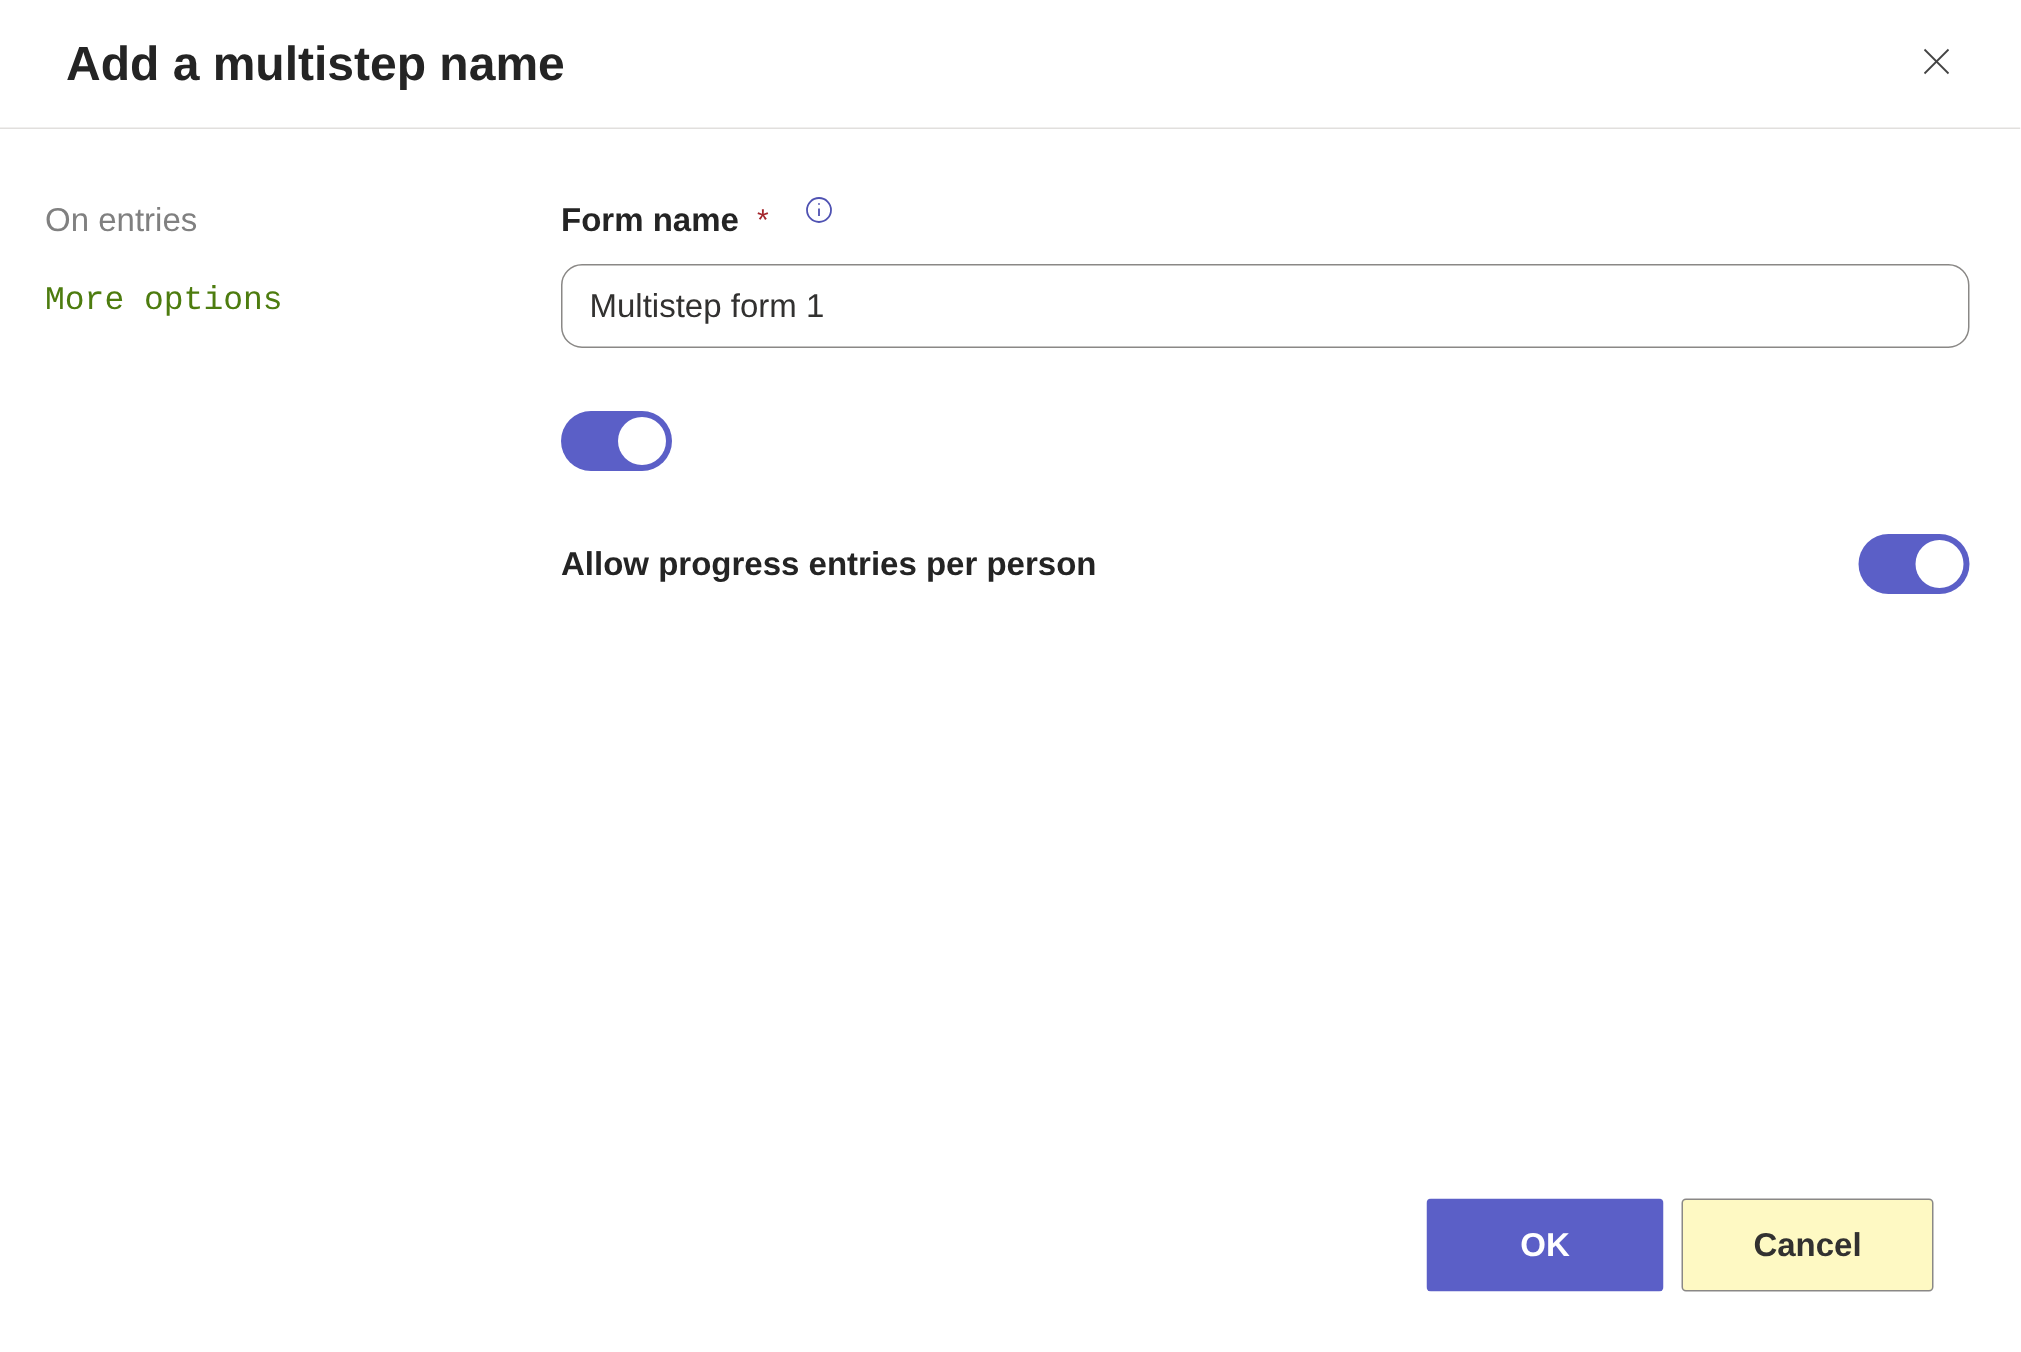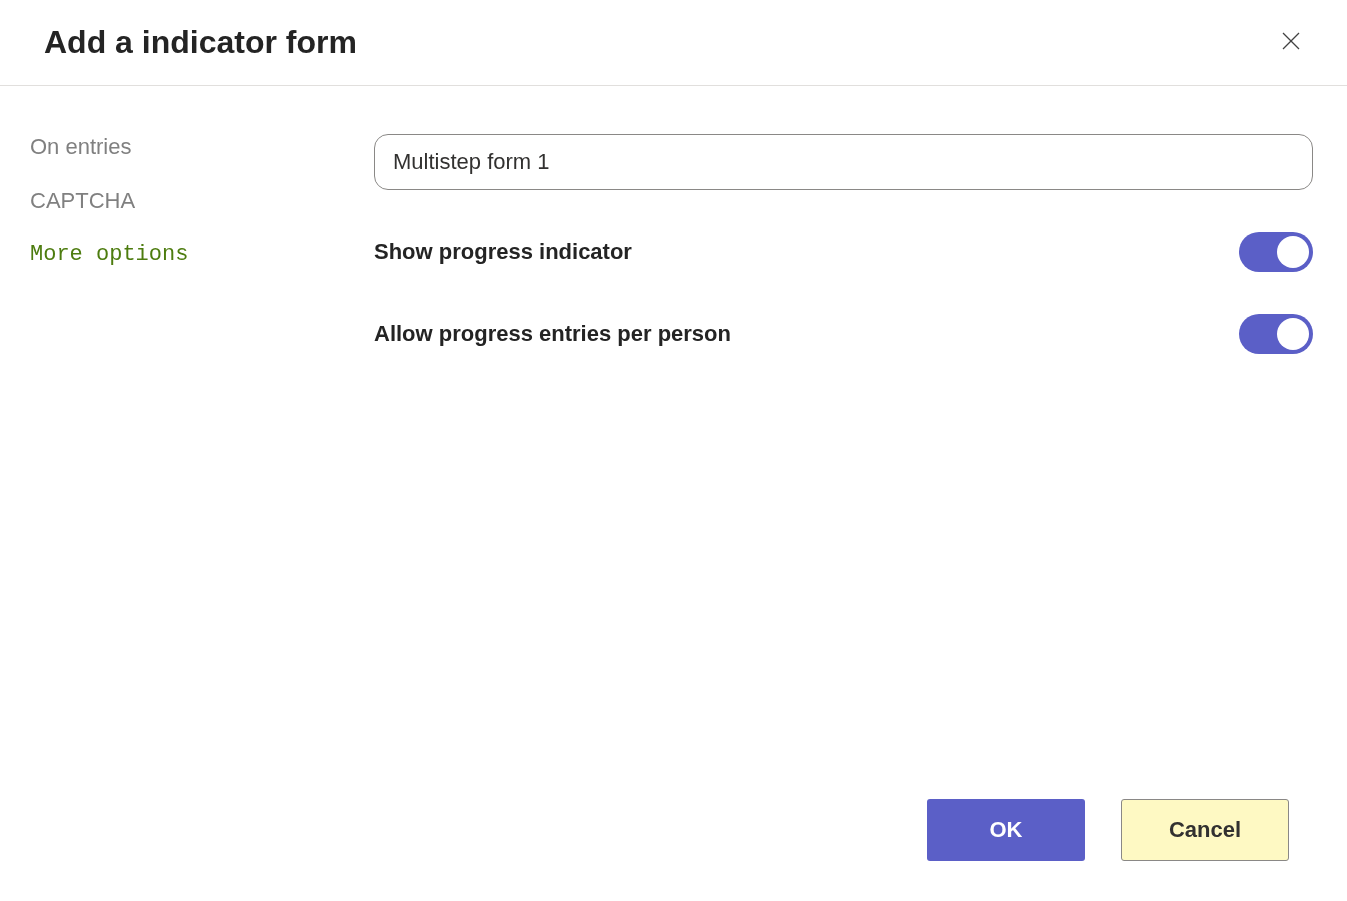--- a/index.html
+++ b/index.html
@@ -122,21 +122,21 @@
   .toggle .knob {
     position: absolute;
     top: 4px; right: 4px;
     width: 32px; height: 32px;
     border-radius: 50%;
     background: #fff;
   }
   .footer {
     display: flex;
     justify-content: flex-end;
-    gap: 36px;
+    gap: 12px;
     padding: 0 58px 40px 0;
   }
   .btn {
     min-width: 158px;
     height: 62px;
     font-size: 22px;
     font-weight: 600;
     border-radius: 3px;
     cursor: pointer;
     display: inline-flex;
@@ -154,52 +154,59 @@
     border: 1px solid #8a8886;
     min-width: 168px;
   }
 </style>
 </head>
 <body>
 
 <div class="dialog">
 
   <div class="header">
-    <div class="header-title">Add a indicator form</div>
+    <div class="header-title">Add a multistep name</div>
     <button class="close-btn">
       <span>
         <svg width="24" height="24" viewBox="0 0 24 24" fill="none" stroke="currentColor" stroke-width="1.2">
           <line x1="4" y1="4" x2="20" y2="20"></line>
           <line x1="20" y1="4" x2="4" y2="20"></line>
         </svg>
       </span>
     </button>
   </div>
 
   <div class="body">
 
     <div class="sidebar">
       <div class="sidebar-item">
         <span>On entries</span>
       </div>
-      <div class="sidebar-item">
-        <span>CAPTCHA</span>
-      </div>
       <div class="sidebar-item darker">
         <span>More options</span>
       </div>
     </div>
 
     <div class="main">
 
+      <div class="field-label-row">
+        <span class="field-label">Form name</span>
+        <span class="required">*</span>
+        <span class="info-icon">
+          <svg width="18" height="18" viewBox="0 0 18 18" fill="none" stroke="currentColor" stroke-width="1.2">
+            <circle cx="9" cy="9" r="8"></circle>
+            <line x1="9" y1="8" x2="9" y2="13"></line>
+            <circle cx="9" cy="5" r="0.6" fill="currentColor" stroke="none"></circle>
+          </svg>
+        </span>
+      </div>
 
       <input type="text" class="text-input" value="Multistep form 1" style="">
 
       <div class="toggle-row">
-        <span class="toggle-label">Show progress indicator</span>
         <div class="toggle">
           <div class="knob"></div>
         </div>
       </div>
 
       <div class="toggle-row">
         <span class="toggle-label">Allow progress entries per person</span>
         <div class="toggle">
           <div class="knob"></div>
         </div>

